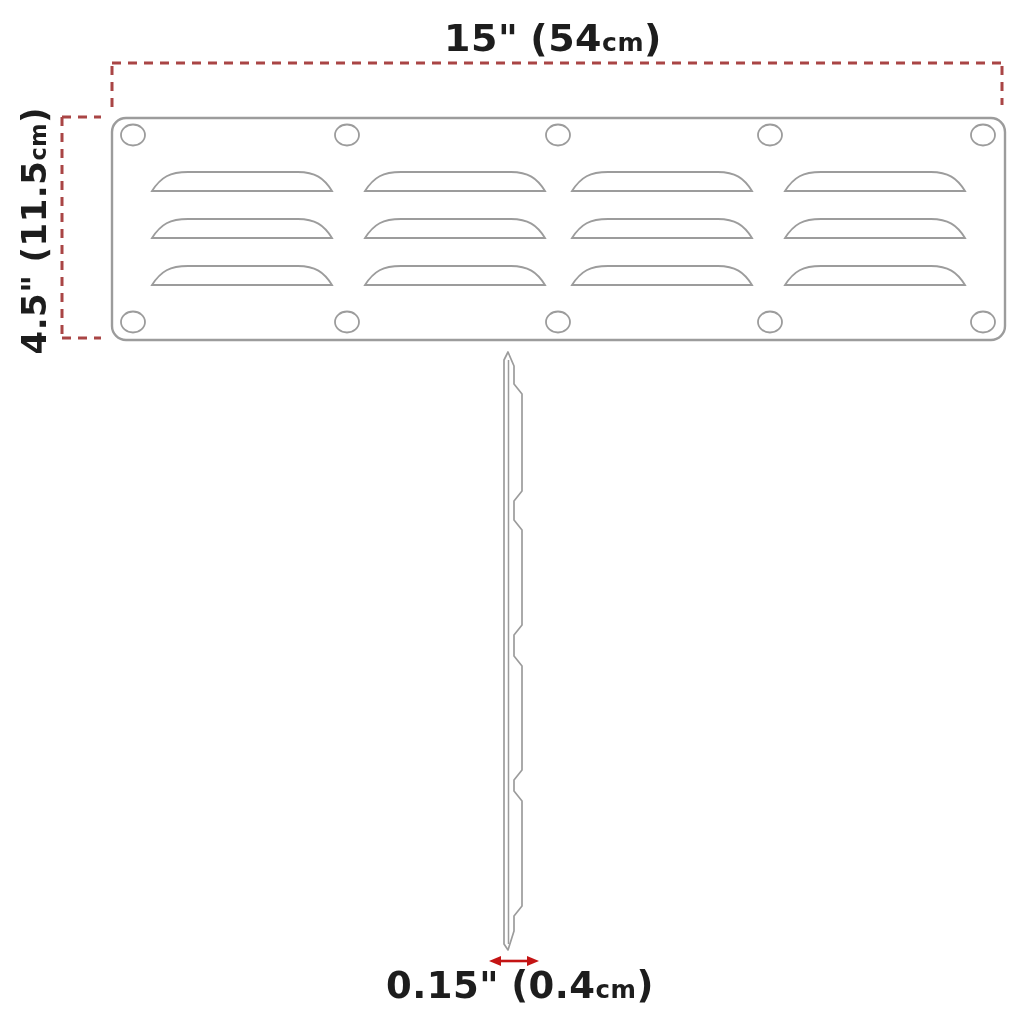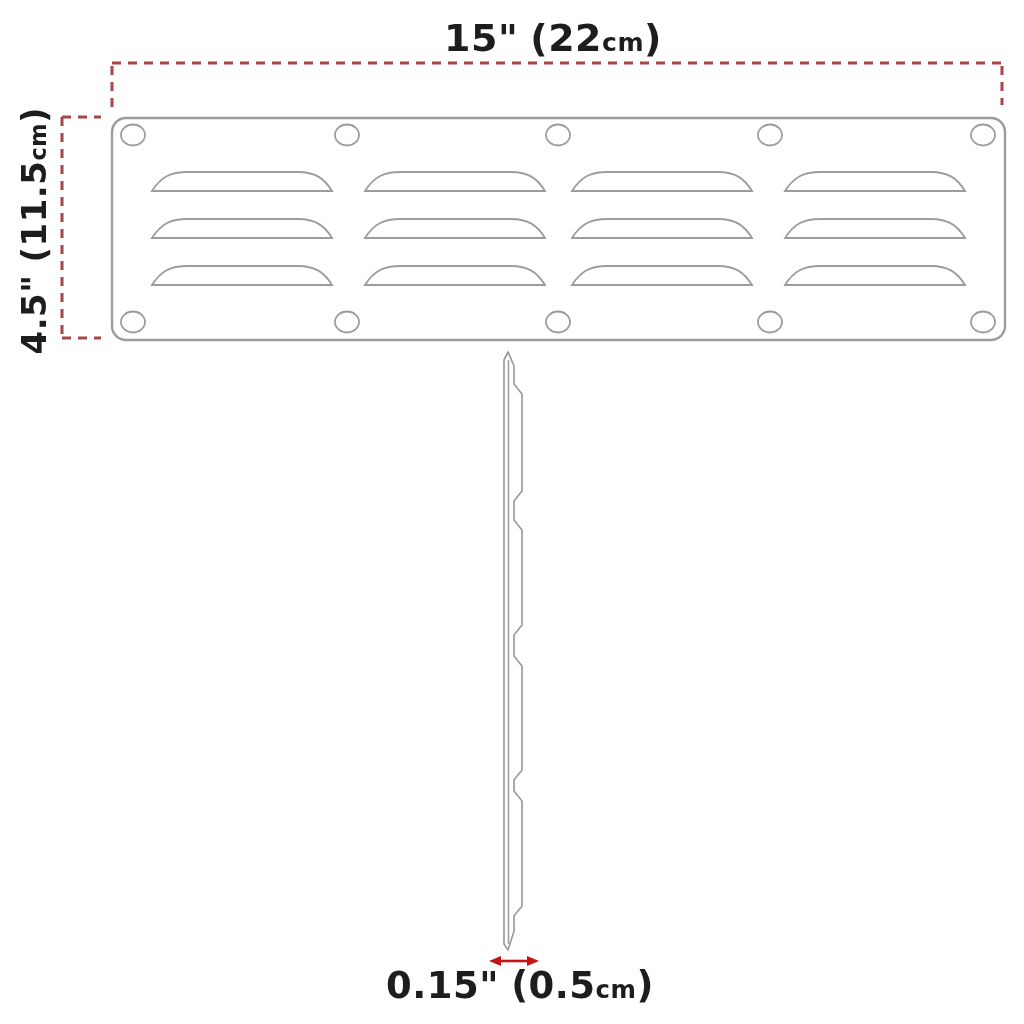--- a/index.html
+++ b/index.html
@@ -38,29 +38,29 @@
     transform:rotate(-90deg);
   }
   #thickness-label{left:375px;top:966px;width:290px;font-size:37px;}
 </style>
 </head>
 <body>
 
 <div id="canvas">
 
   <div class="dim-label" id="width-label">
-    <span class="inches">15"</span><span>(</span><span>22</span><span class="unit">cm</span><span>)</span>
+    <span class="inches">15"</span><span>(</span><span>54</span><span class="unit">cm</span><span>)</span>
   </div>
 
   <div class="dim-label" id="height-label">
     <span class="inches">4.5"</span><span>(</span><span>11.5</span><span class="unit">cm</span><span>)</span>
   </div>
 
   <div class="dim-label" id="thickness-label">
-    <span class="inches">0.15"</span><span>(</span><span>0.5</span><span class="unit">cm</span><span>)</span>
+    <span class="inches">0.15"</span><span>(</span><span>0.4</span><span class="unit">cm</span><span>)</span>
   </div>
 
   <svg width="1024" height="1024" viewBox="0 0 1024 1024">
 
     <g>
       <path class="dim-dash" d="M112,63 H1002"></path>
       <path class="dim-dash" d="M112,66 V111"></path>
       <path class="dim-dash" d="M1002,66 V105"></path>
     </g>
     <g>

